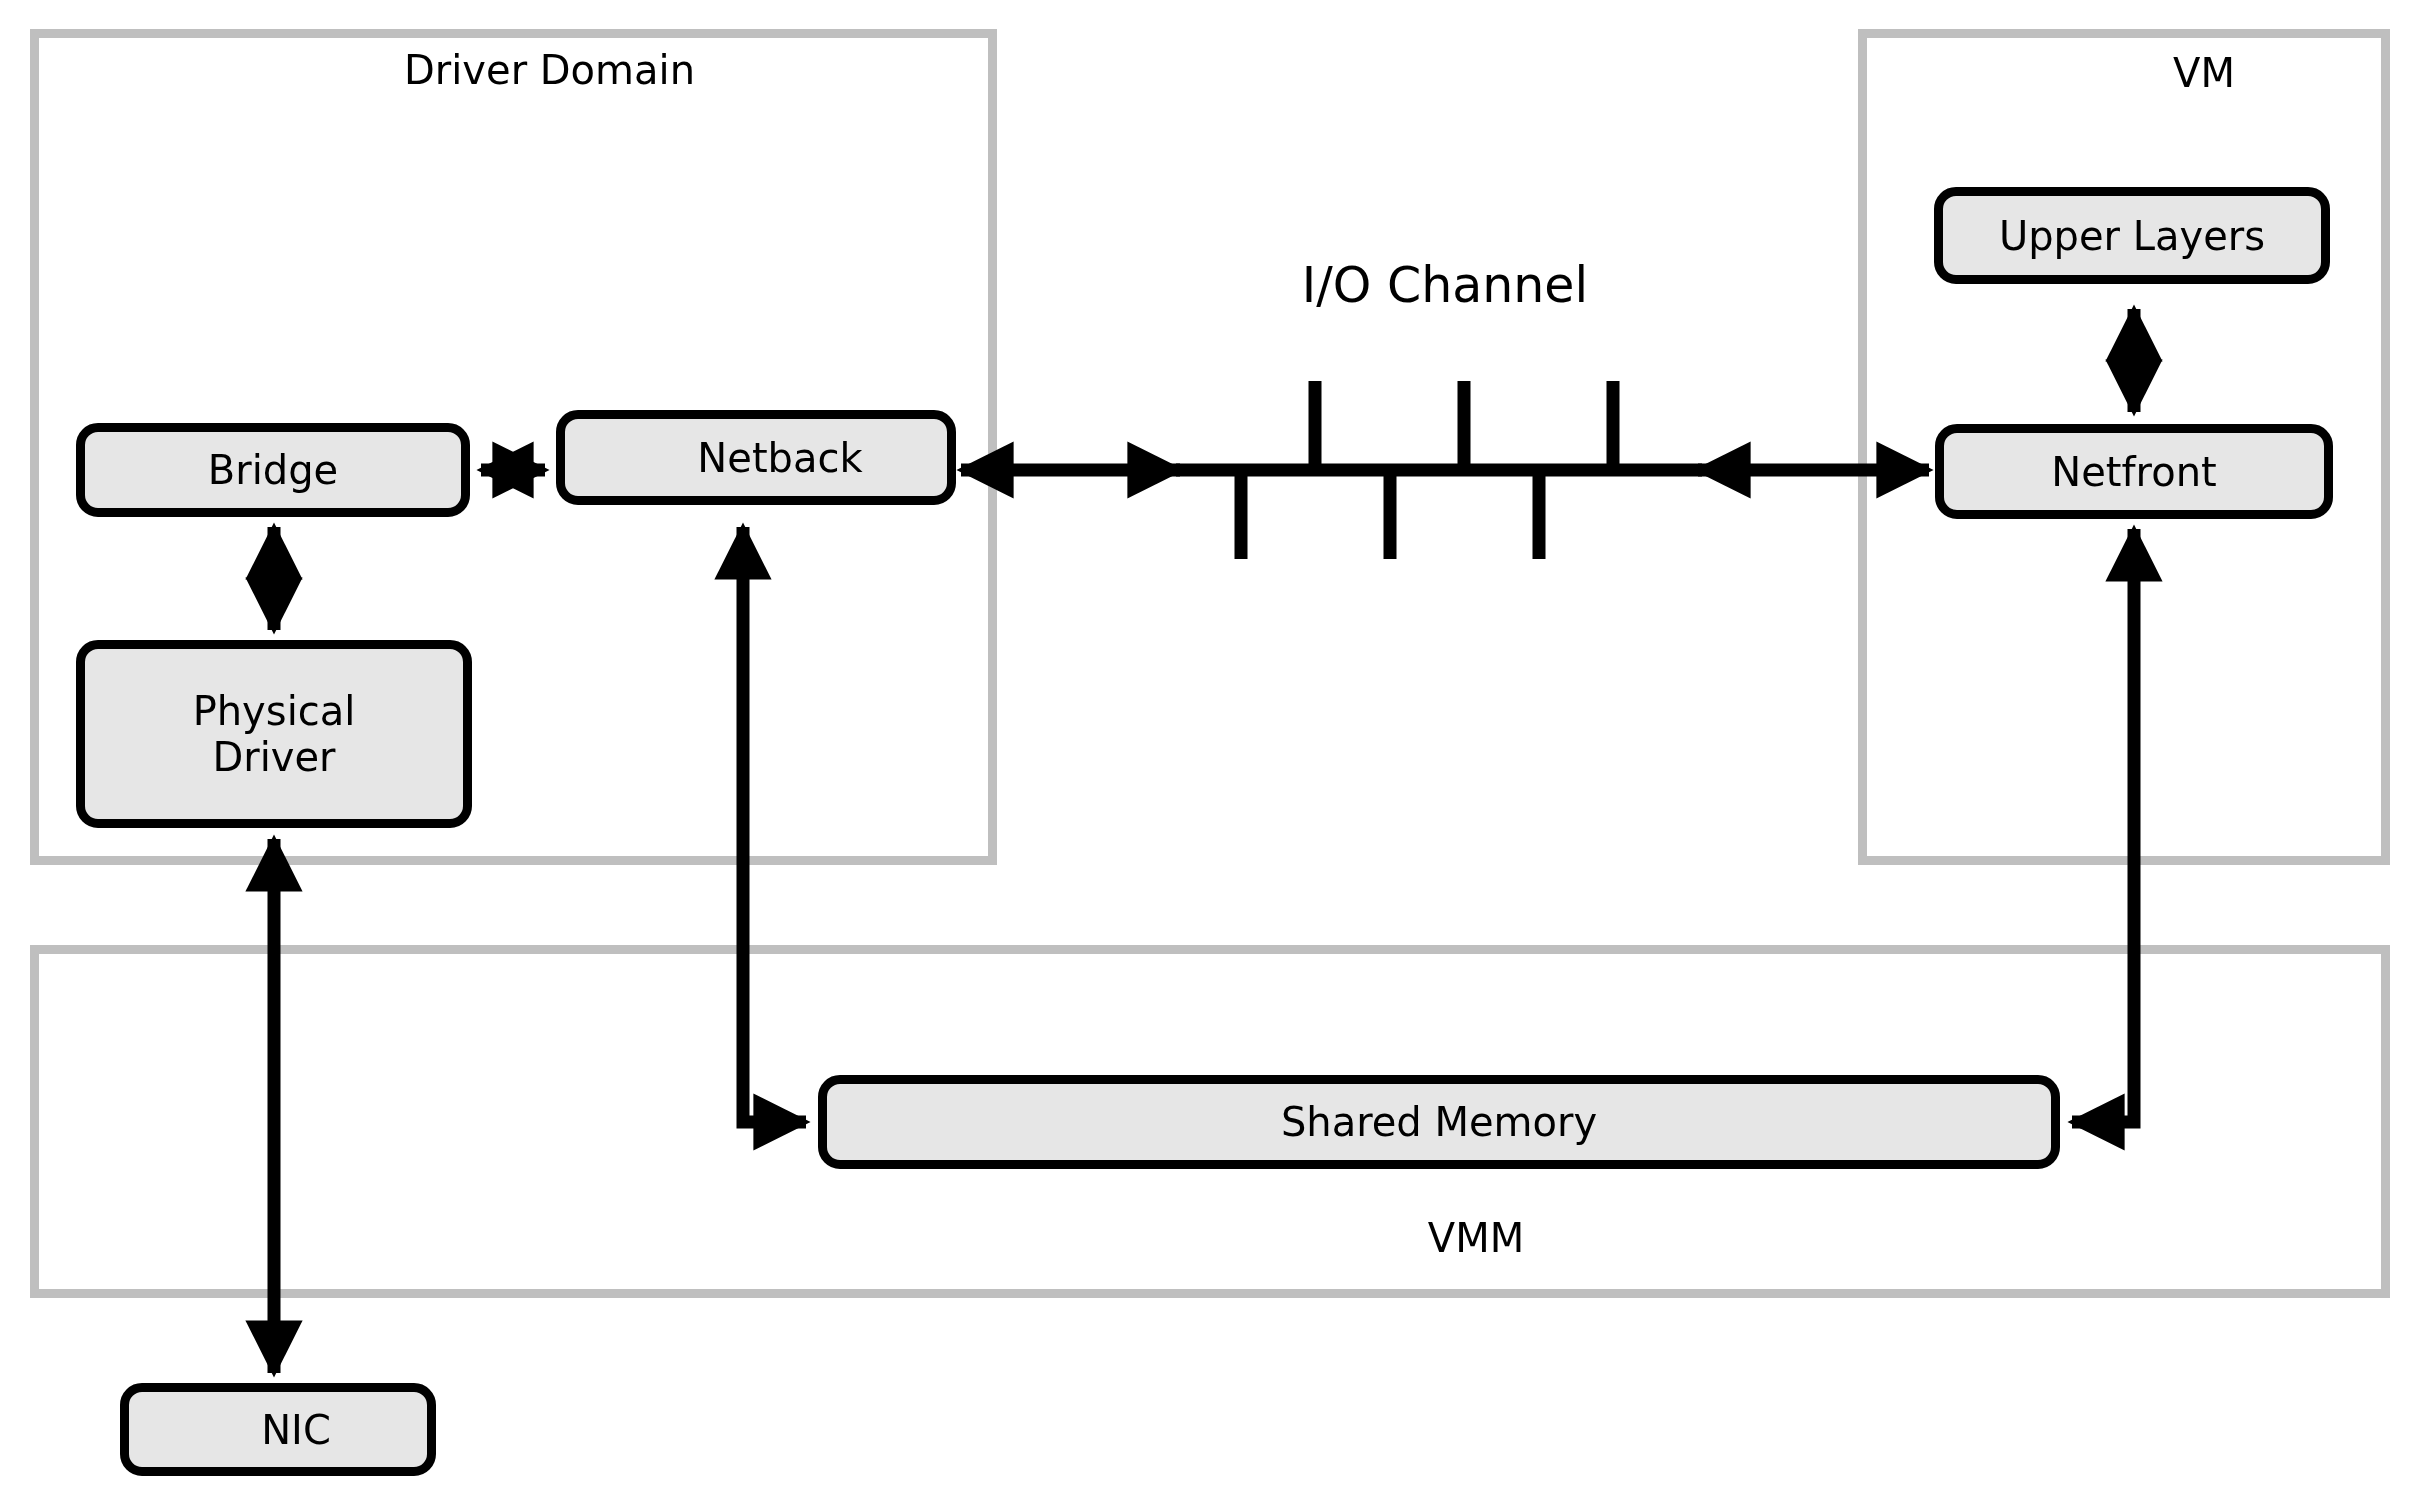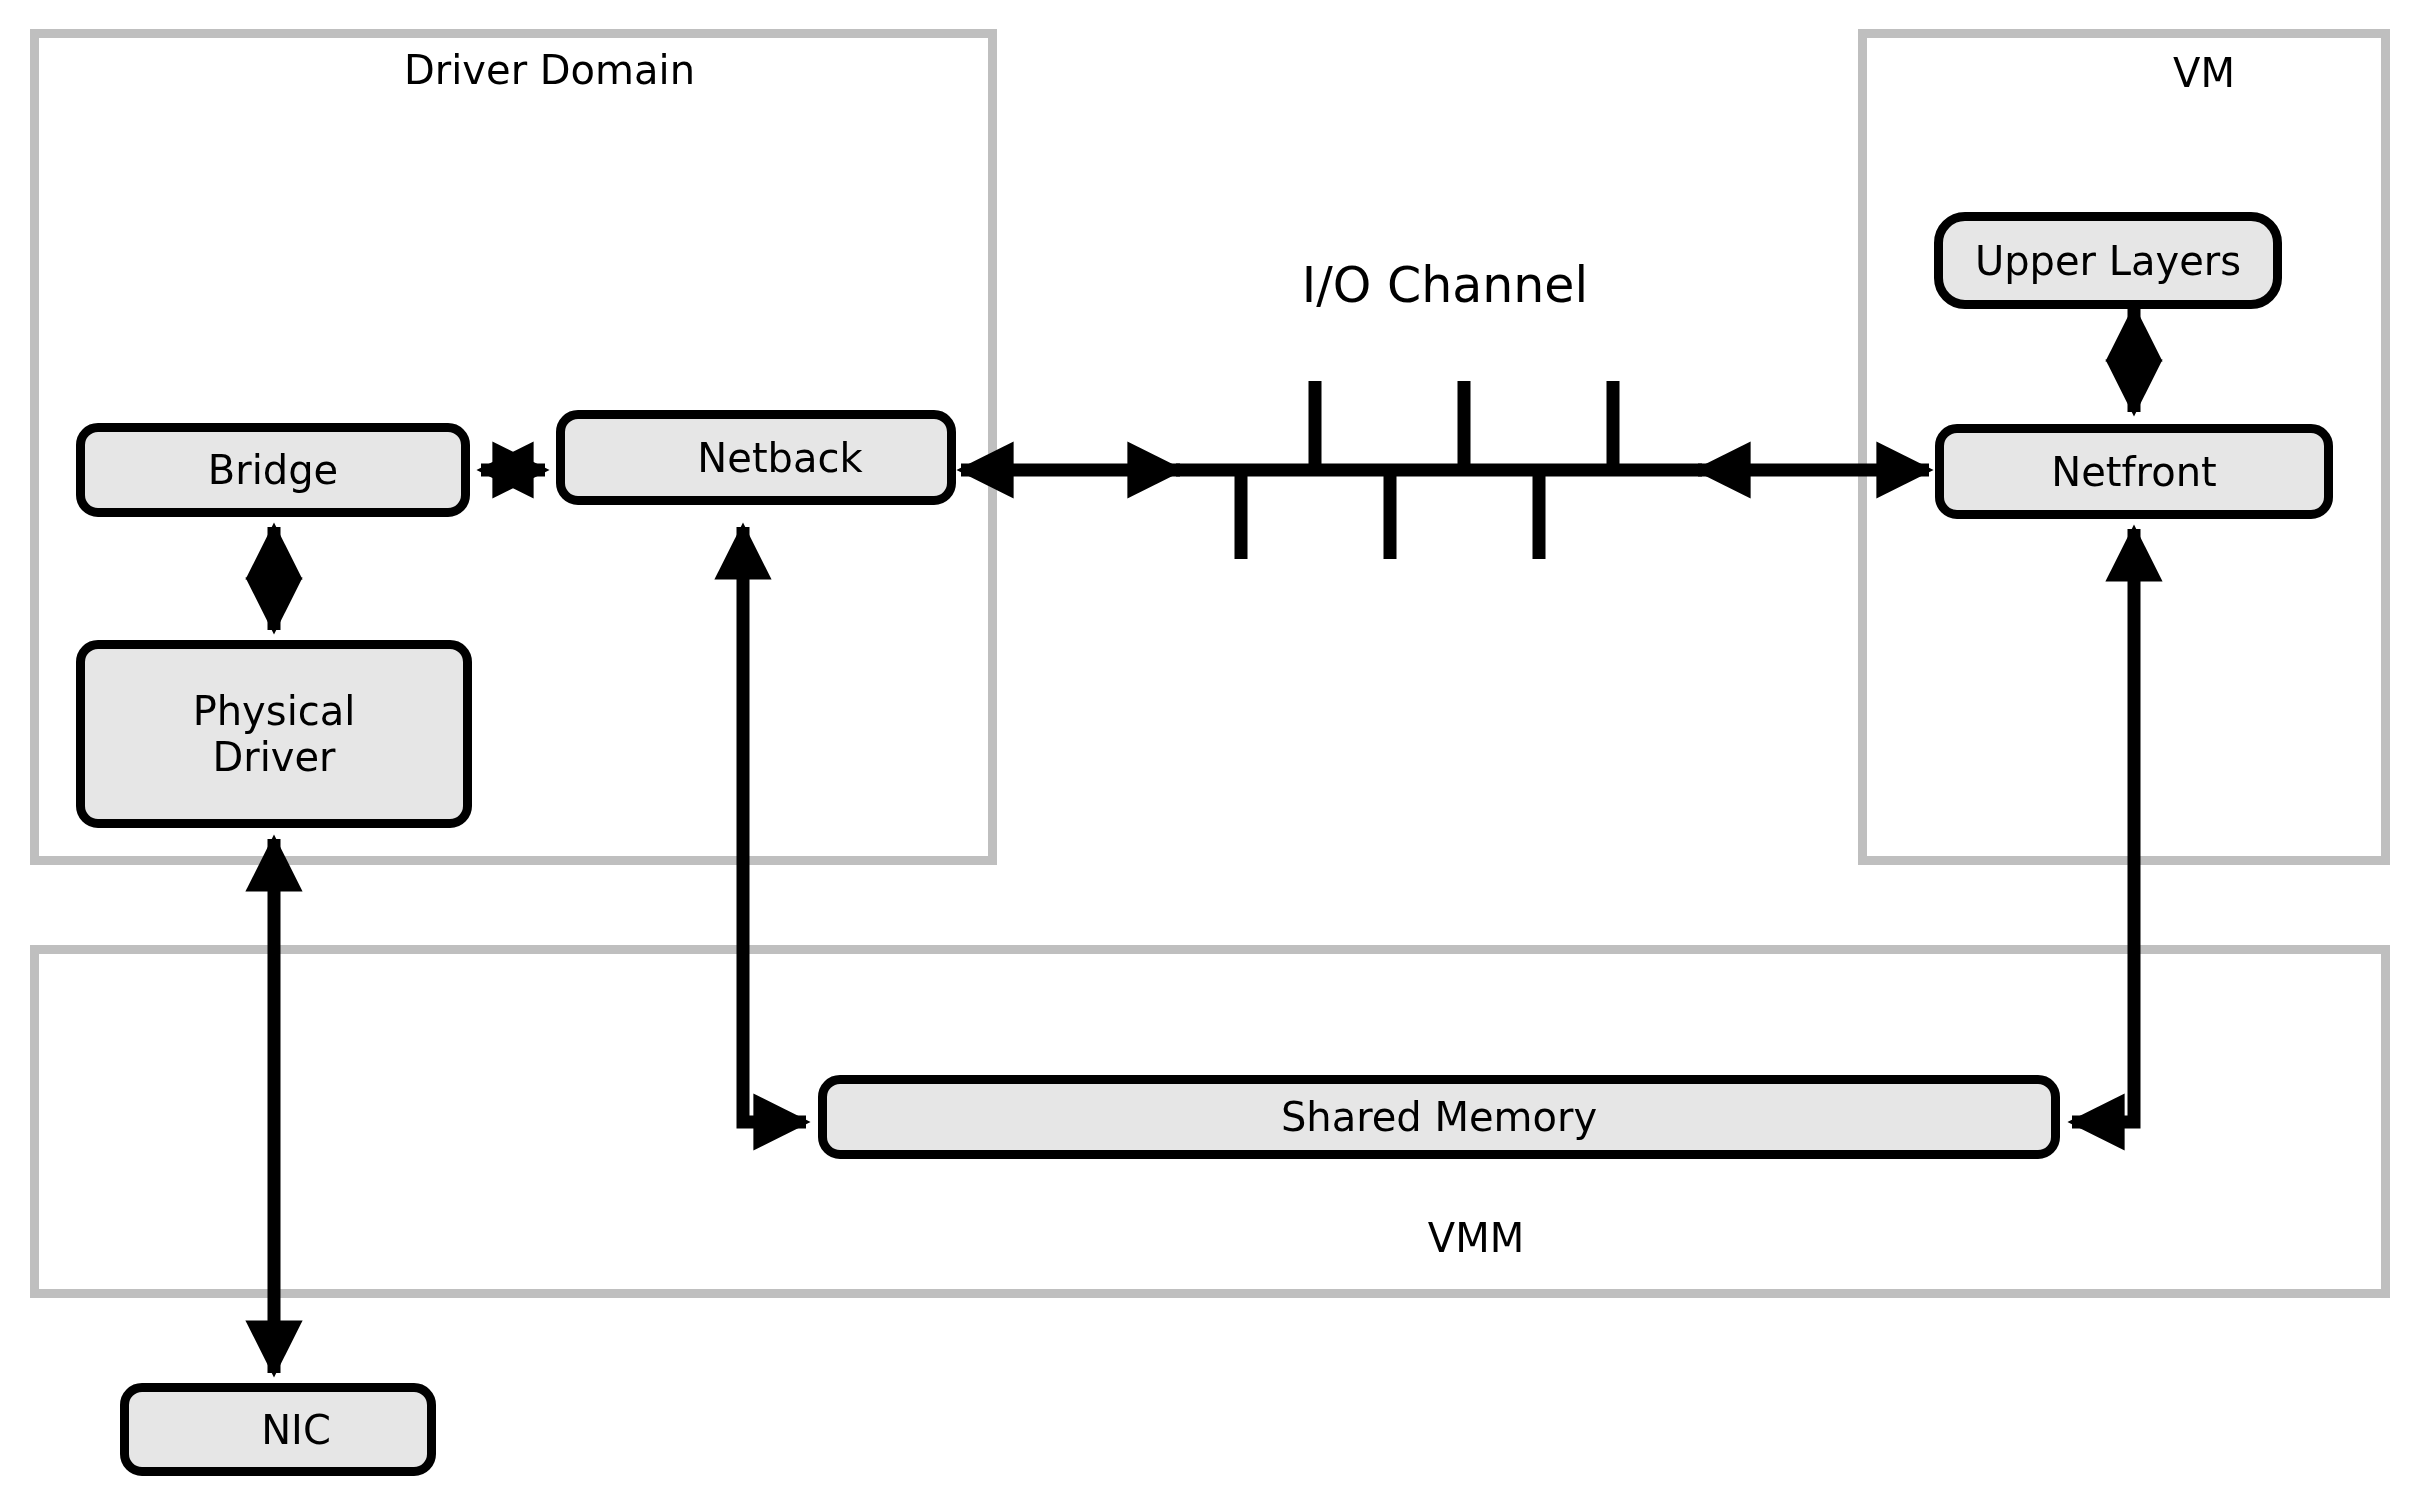--- a/index.html
+++ b/index.html
@@ -140,27 +140,27 @@
 
   <div class="node" style="left:76px; top:640px; width:396px; height:188px;">
     <span class="node-label">Physical
 Driver</span>
   </div>
 
   <div class="node" style="left:120px; top:1383px; width:316px; height:93px;padding-left:36px;">
     <span class="node-label">NIC</span>
   </div>
 
-  <div class="node" style="left:1934px; top:212px; width:348px; height:97px;border-radius:31px;">
+  <div class="node" style="left:1934px; top:187px; width:396px; height:97px;">
     <span class="node-label">Upper Layers</span>
   </div>
 
   <div class="node" style="left:1935px; top:424px; width:398px; height:95px;">
     <span class="node-label">Netfront</span>
   </div>
 
-  <div class="node" style="left:818px; top:1075px; width:1242px; height:84px;">
+  <div class="node" style="left:818px; top:1075px; width:1242px; height:94px;">
     <span class="node-label">Shared Memory</span>
   </div>
 
   <div class="free-label" style="left:1150px; top:257px; width:590px;">I/O Channel</div>
 
 </div>
 
 </body></html>

